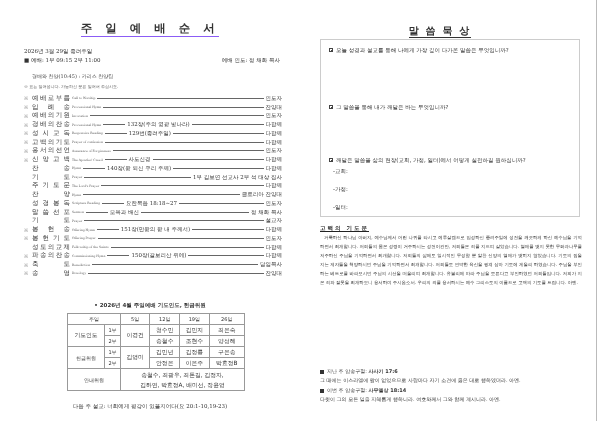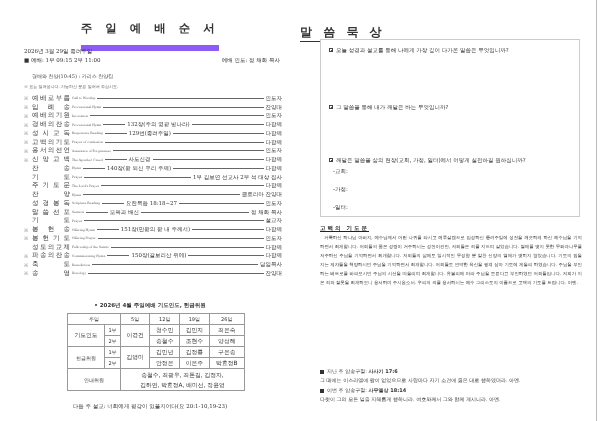--- a/index.html
+++ b/index.html
@@ -6,21 +6,21 @@
   html, body { width: 600px; height: 421px; background: #ffffff; overflow: hidden; }
   body { font-family: "DejaVu Serif", serif; color: #222; position: relative; }
 
   
   .left { position: absolute; left: 0; top: 0; width: 300px; height: 421px; }
   .title {
     position: absolute; left: 0; width: 300px; top: 21px; text-align: center;
     font-family: "DejaVu Sans", sans-serif; font-size: 11.5px; font-weight: bold;
     letter-spacing: 4.5px; color: #333;
   }
-  .title span { border-bottom: 6px solid #8b5cf6; padding-bottom: 10px; }
+  .title span { border-bottom: 1px solid #8b5cf6; padding-bottom: 1px; }
   .date { position: absolute; left: 24px; top: 48px; font-size: 5.5px; color: #333; }
   .times { position: absolute; left: 24px; top: 57px; font-size: 5.5px; color: #333; }
   .leader { position: absolute; right: 20px; top: 57px; font-size: 5.5px; color: #333; }
   .praise { position: absolute; left: 32px; top: 73px; font-size: 5px; color: #444; }
   .notice { position: absolute; left: 24px; top: 84px; font-size: 4px; color: #555; }
 
   .order { position: absolute; left: 24px; top: 94px; width: 258px; }
   .row { display: flex; align-items: center; height: 8.75px; font-size: 5.5px; color: #333; }
   .mark { width: 8px; font-size: 5px; color: #888; }
   .kname { width: 38px; font-family: "DejaVu Sans", sans-serif; font-size: 6.5px; display: flex; justify-content: space-between; color: #333; }
@@ -40,22 +40,22 @@
   table.sched td { border: 0.5px solid #999; text-align: center; height: 11px; padding: 0 1px; }
   table.sched td.big { font-size: 5.8px; }
   .next {
     position: absolute; left: 0; width: 300px; top: 403px; text-align: center; font-size: 5.5px; color: #333;
   }
 
   
   .right { position: absolute; left: 300px; top: 0; width: 300px; height: 421px; }
   .right-border { position: absolute; left: 596px; top: 0; width: 1px; height: 421px; background: #bbb; }
   .r-title {
-    position: absolute; left: 0; width: 280px; top: 24px; text-align: left;
-    font-family: Liberation Mono, monospace; font-size: 12px; font-weight: bold; letter-spacing: 2px; color: #333;
+    position: absolute; left: 0; width: 280px; top: 24px; text-align: center;
+    font-family: Liberation Sans, sans-serif; font-size: 10px; font-weight: bold; letter-spacing: 2px; color: #333;
   }
   .r-title span { border-bottom: 1px solid #333; padding-bottom: 1px; }
   .qbox {
     position: absolute; left: 20px; top: 39px; width: 260px; height: 178px;
     border: 1px solid #ccc; background: #fff;
   }
   .q { position: absolute; left: 8px; font-family: "DejaVu Sans", sans-serif; font-size: 5.5px; color: #333; }
   .q .sq { display: inline-block; width: 4px; height: 4px; border: 0.6px solid #444; margin-right: 3px; vertical-align: middle; position: relative; }
   .q .sq::after { content: ""; position: absolute; left: 0.8px; top: 0.8px; width: 1.6px; height: 1.6px; background: #444; }
   .sub { position: absolute; left: 12px; font-family: "DejaVu Sans", sans-serif; font-size: 5.5px; color: #333; }

